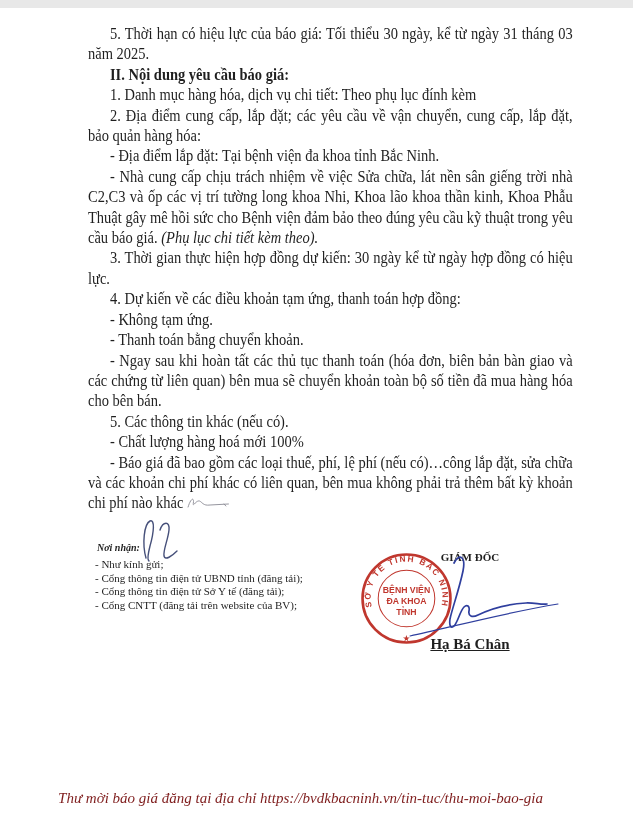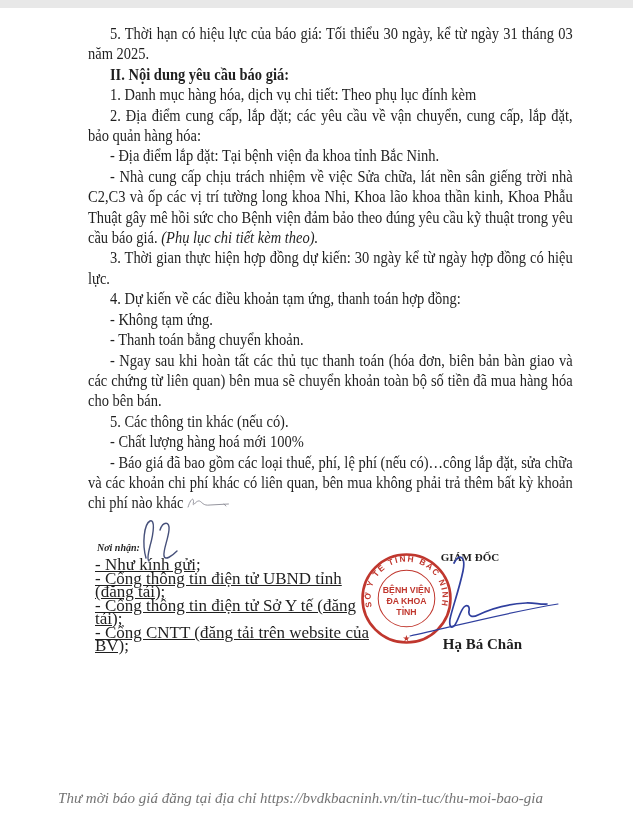--- a/index.html
+++ b/index.html
@@ -28,38 +28,38 @@
   .body-text p.bold{font-weight:bold;}
   .italic{font-style:italic;}
   .paraph-small{display:inline-block;vertical-align:-3px;margin-left:2px;}
   
   .recipients{
     position:absolute;left:95px;top:531px;width:280px;
   }
   .recipients .header{
     font-weight:bold;font-style:italic;font-size:10px;line-height:17px;margin:0 0 2px 2px;
   }
-  .recipients ul{list-style:none;margin:0;padding:0;font-size:17px;line-height:13.5px;text-decoration:underline;}
+  .recipients ul{list-style:none;margin:0;padding:0;font-size:11px;line-height:13.5px;}
   
   .director-title{
     position:absolute;left:420px;top:543px;width:100px;
     text-align:center;font-weight:bold;font-size:11px;
   }
   .signer-name{
     position:absolute;left:418px;top:628px;width:104px;
-    text-align:right;font-weight:bold;font-size:15px;
+    text-align:center;font-weight:bold;font-size:15px;text-decoration:underline;
   }
   .stamp{position:absolute;left:359px;top:543px;}
   .stamp text{font-family:"Liberation Sans", sans-serif;font-weight:bold;}
   .signature-ink{position:absolute;left:408px;top:541px;}
   .noinhan-paraph{position:absolute;left:136px;top:508px;}
   
   .footer-note{
     position:absolute;left:0;top:782px;width:601px;
-    text-align:center;font-style:italic;font-size:15px;color:#737373;
+    text-align:center;font-style:italic;font-size:15px;color:#7f1d1d;
   }
 </style>
 </head>
 <body>
 
 <div class="page">
 
   <div class="body-text">
     <p>5. Thời hạn có hiệu lực của báo giá: Tối thiểu 30 ngày, kể từ ngày 31 tháng 03 năm 2025.</p>
     <p class="bold">II. Nội dung yêu cầu báo giá:</p>

